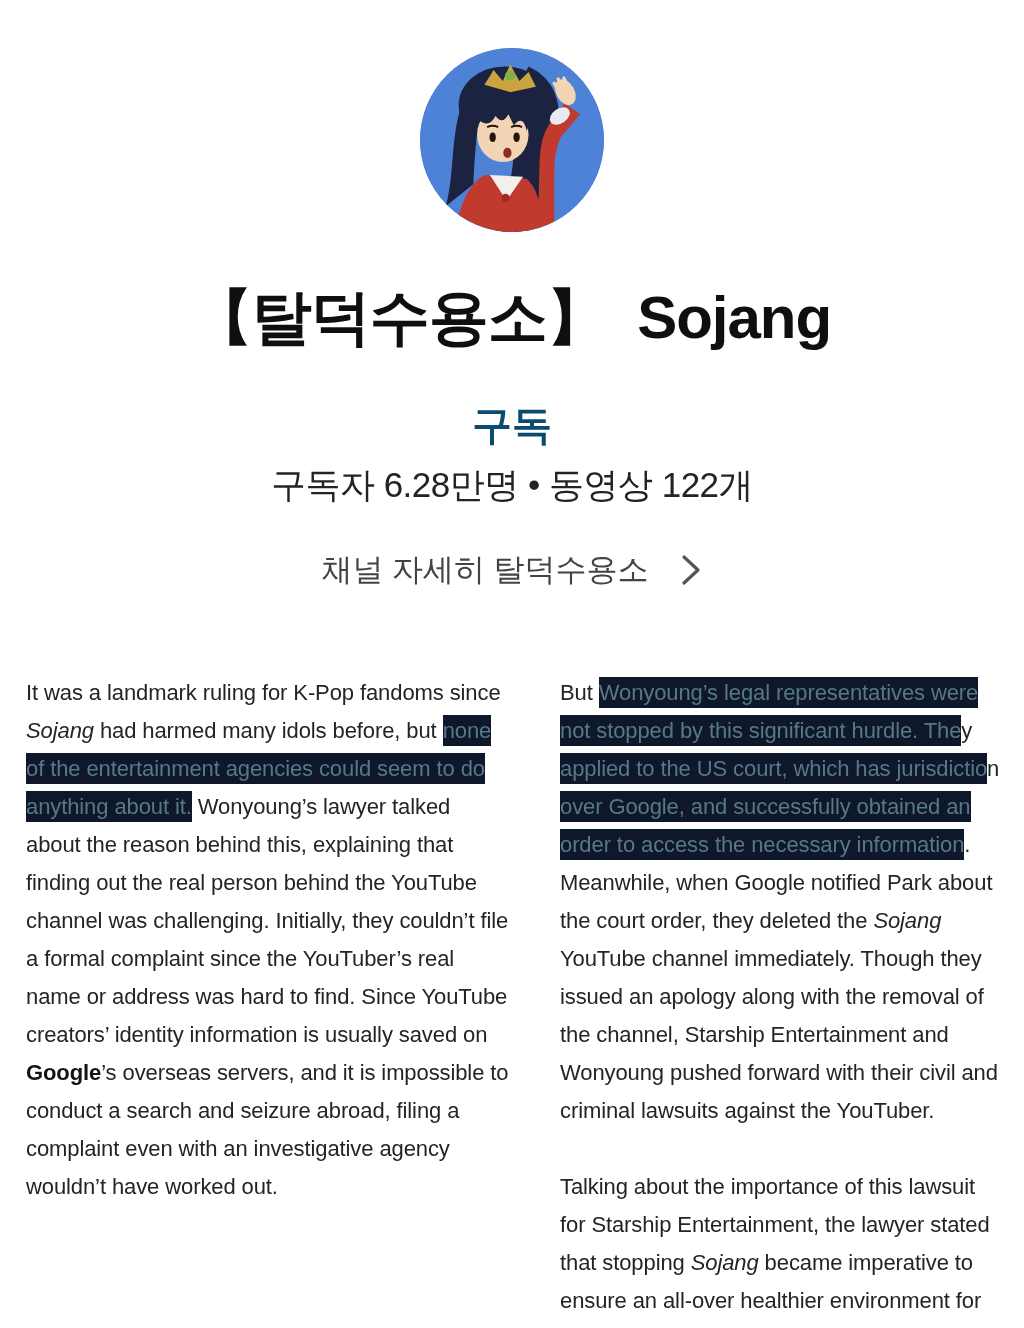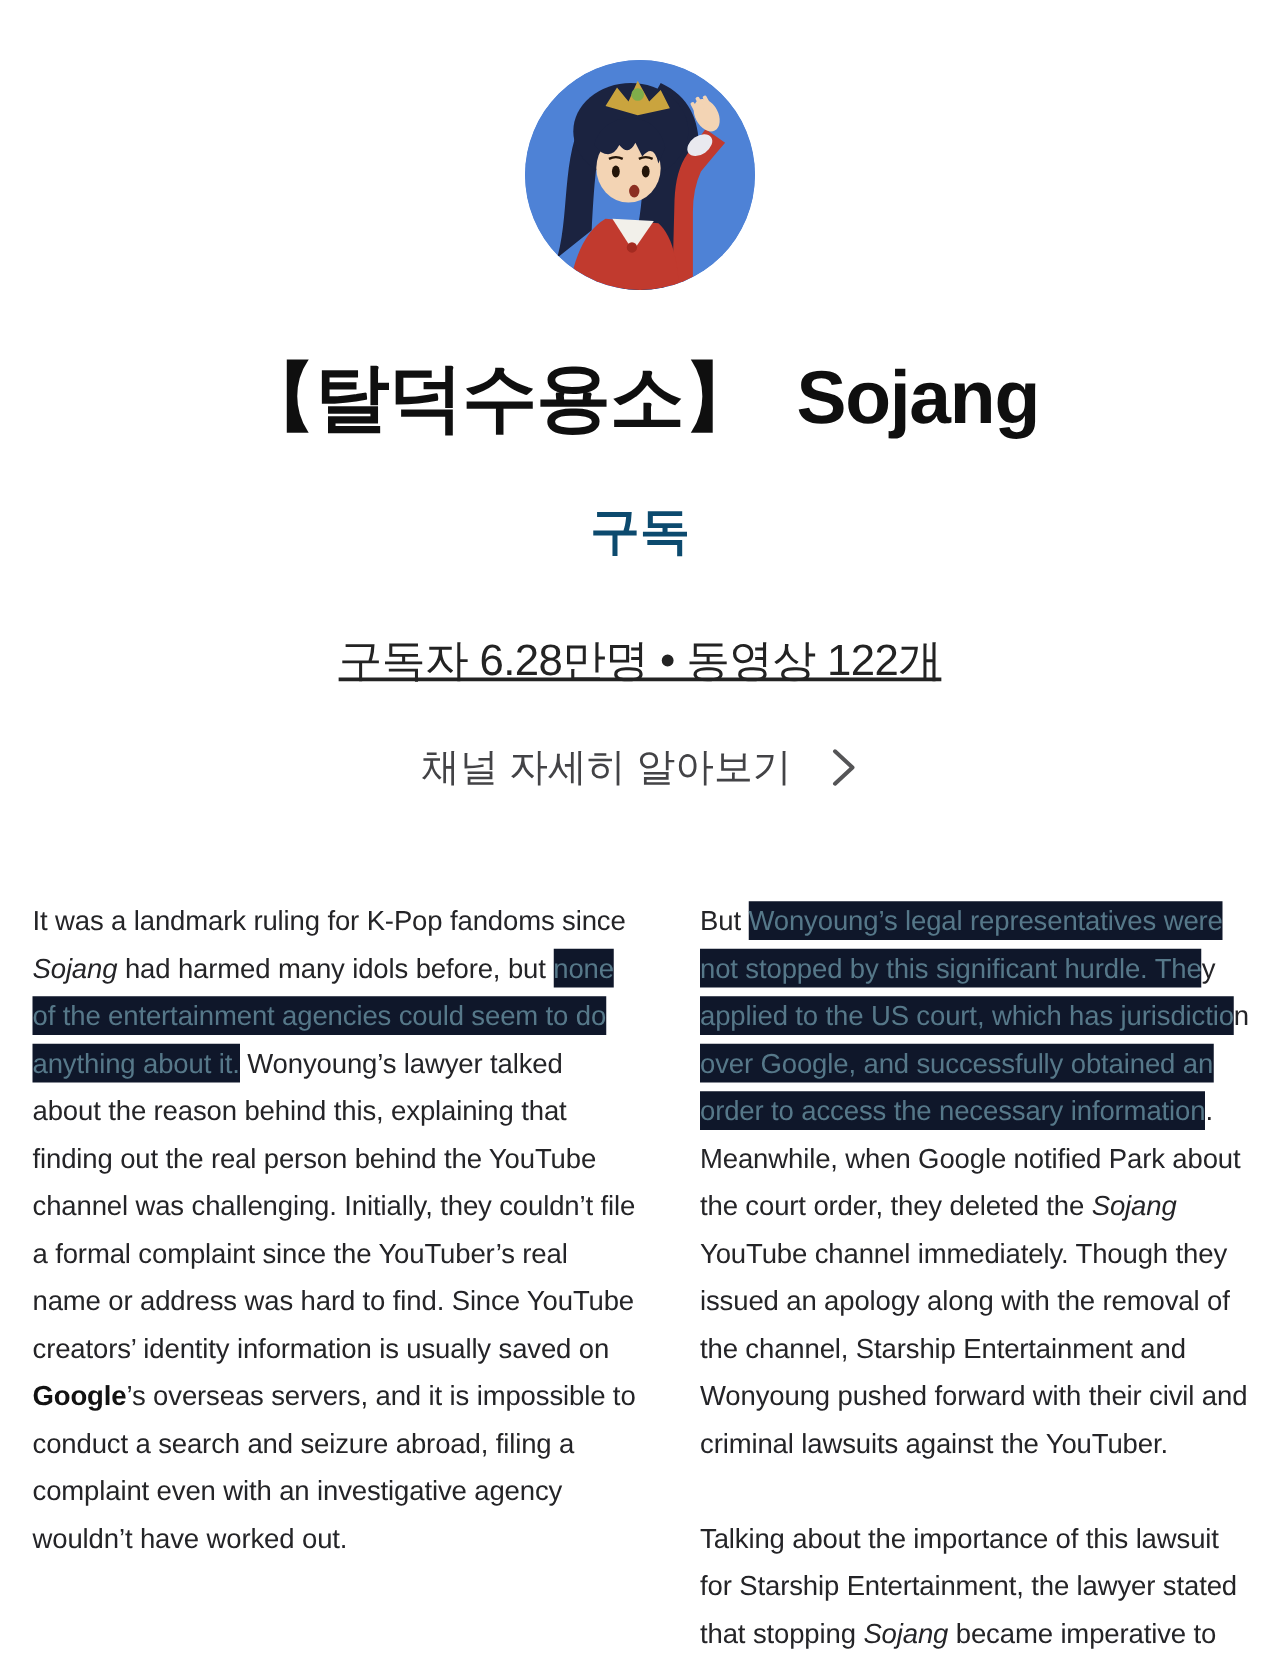--- a/index.html
+++ b/index.html
@@ -36,27 +36,26 @@
 
   .subscribe {
     margin-top: 48px;
     font-size: 40px;
     line-height: 46px;
     font-weight: 700;
     color: #0c4a6e;
   }
 
   .stats {
-    margin-top: 60px;
+    margin-top: 16px;
     font-size: 35px;
     line-height: 42px;
     font-weight: 500;
     color: #232323;
     letter-spacing: -0.5px;
-    text-decoration: underline;
   }
 
   .more-link {
     margin-top: 44px;
     display: inline-flex;
     align-items: center;
     gap: 30px;
     font-size: 31px;
     line-height: 40px;
     color: #434346;
@@ -149,21 +148,21 @@
     </div>
 
     <h1 class="channel-title">【탈덕수용소】&nbsp; Sojang</h1>
 
     <div class="subscribe">구독</div>
 
     <div class="stats">구독자 6.28만명 • 동영상 122개</div>
 
     <div>
       <div class="more-link">
-        <span>채널 자세히 알아보기</span>
+        <span>채널 자세히 탈덕수용소</span>
         <svg width="24" height="38" viewBox="0 0 24 38" aria-hidden="true">
           <polyline points="5,6 19,19 5,32" fill="none" stroke="#555557" stroke-width="3.2" stroke-linecap="round" stroke-linejoin="round"></polyline>
         </svg>
       </div>
     </div>
 
   </header>
 
   <main class="article">
     <div class="col">

